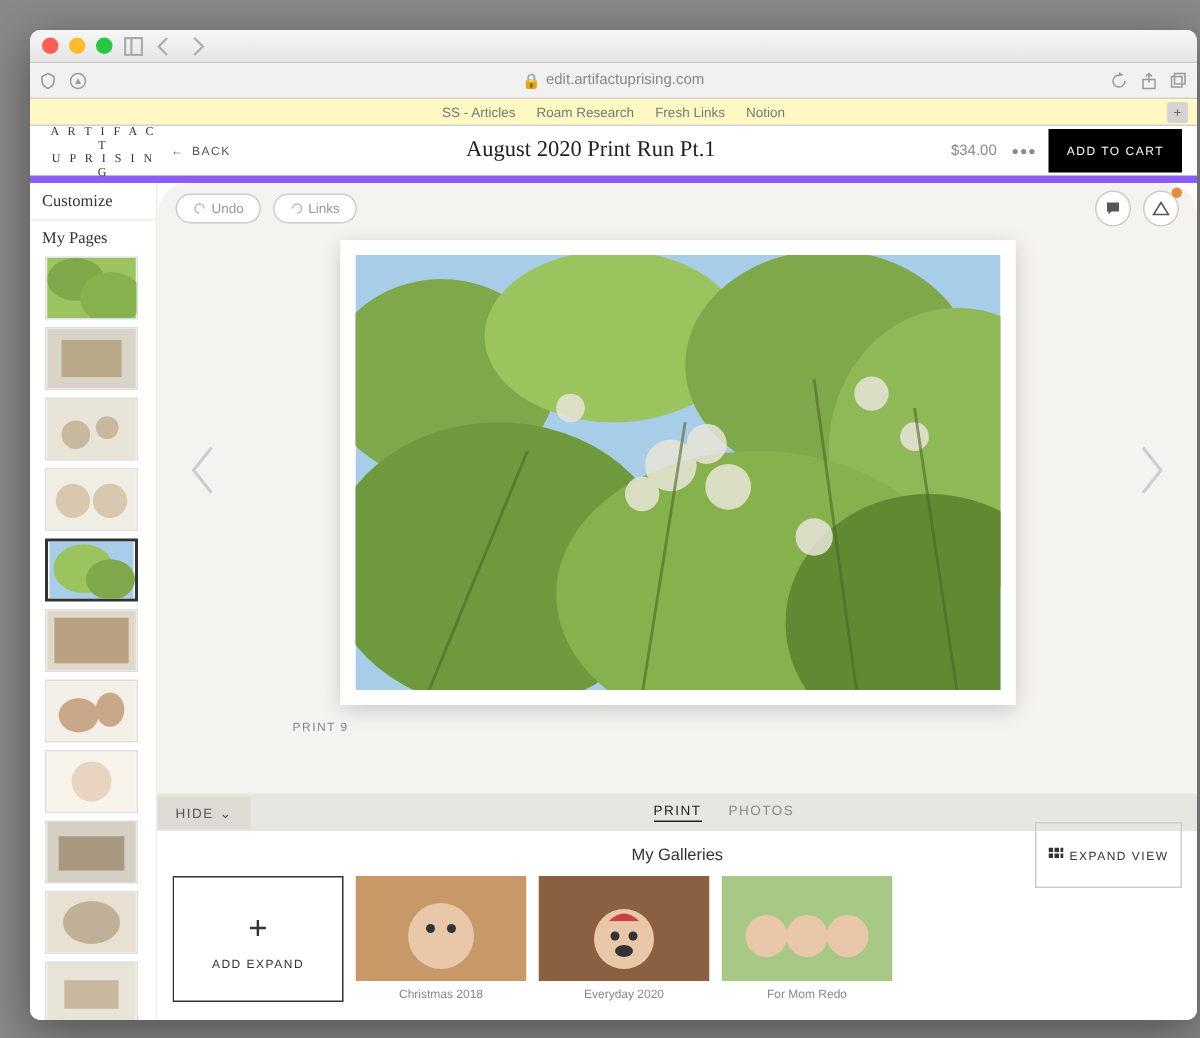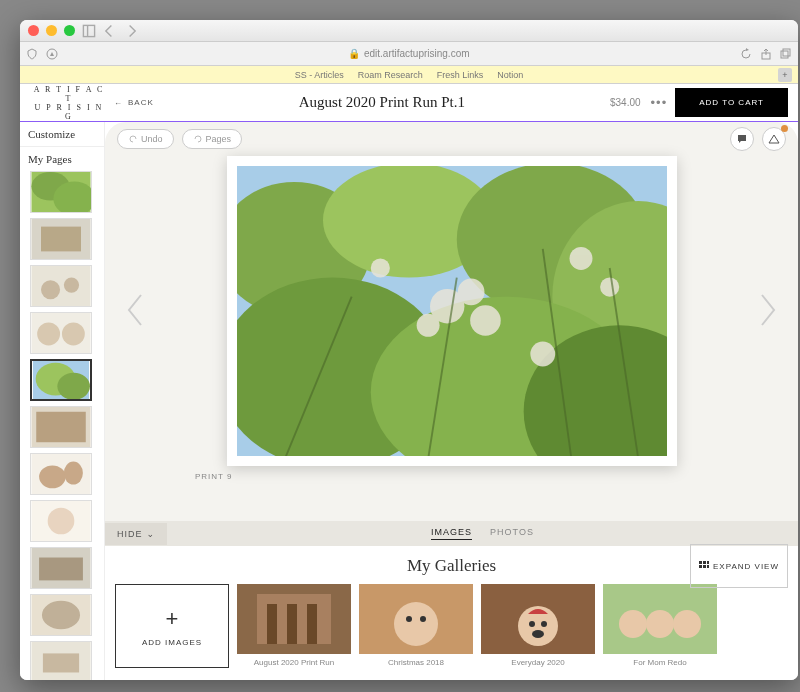--- a/index.html
+++ b/index.html
@@ -13,27 +13,27 @@
 .titlebar .navbtn { width:14px; height:14px; color:#aaa;}
 .titlebar .spacer{flex:1;}
 .addrbar { height: 24px; background:#f1f1f1; border-bottom:1px solid #d0d0d0; display:flex; align-items:center; justify-content:center; gap:3px; font-size:10px; color:#888; position:relative;}
 .addrbar .addr { display:flex; align-items:center; gap:3px;}
 .addrbar .right { position:absolute; right:6px; display:flex; gap:8px; color:#999;}
 .addrbar .left { position:absolute; left:6px; display:flex; gap:8px; color:#999;}
 .favbar { height:18px; background:#fef9c3; border-bottom:1px solid #d0d0d0; display:flex; align-items:center; justify-content:center; gap:14px; font-size:9px; color:#777;}
 .favbar .plus{position:absolute; right:6px; width:14px;height:14px; background:#d4d4d4; border-radius:2px; text-align:center; line-height:14px; color:#666;}
 
 
-.apphdr { height:38px; border-bottom:1px solid #8b5cf6; display:flex; align-items:center; padding:0 10px;}
+.apphdr { height:38px; border-bottom:5px solid #8b5cf6; display:flex; align-items:center; padding:0 10px;}
 .logo { width:78px; font-family: Georgia, serif; letter-spacing:2px; font-size:8px; line-height:9px; text-align:center;}
 .back { display:flex; align-items:center; gap:5px; font-size:8px; letter-spacing:1px; color:#555; margin-left:6px;}
 .title { flex:1; text-align:center; font-family:Georgia,serif; font-size:15px; color:#222;}
 .price { font-size:10px; color:#888; margin-right:10px;}
 .dots { color:#888; margin-right:8px; font-size:13px; letter-spacing:1px;}
-.addcart { background:#000; color:#fff; font-size:8px; letter-spacing:1px; padding:10px 24px;}
+.addcart { background:#000; color:#fff; font-size:8px; letter-spacing:1px; padding:10px 12px;}
 
 
 .appbody { flex:1; display:flex; overflow:hidden;}
 .leftcol { width:85px; border-right:1px solid #eee; overflow-y:auto; background:#fff;}
 .customize{font-family:Georgia,serif; font-size:11px; padding:6px 8px; border-bottom:1px solid #eee;}
 .mypagesh{font-family:Georgia,serif; font-size:11px; padding:6px 8px;}
 .thumbcol{display:flex; flex-direction:column; gap:5px; padding:0 10px;}
 .pthumb{width:62px; height:42px; border:1px solid #ddd;}
 .pthumb.sel{border:2px solid #333;}
 .pthumb svg{width:100%;height:100%;display:block;}
@@ -52,21 +52,21 @@
 .photo svg{width:100%;height:100%;display:block;}
 
 .pglabel{font-size:8px; letter-spacing:1px; color:#888; padding:6px 90px;}
 .hidebar{display:flex; align-items:center; background:#e8e6e0;margin-top:34px;}
 .hidebtn{padding:6px 12px; font-size:9px; letter-spacing:1px; color:#555; background:#dedbd4; display:flex; align-items:center; gap:4px;}
 .tabsrow{flex:1; display:flex; justify-content:center; gap:18px; font-size:9px; letter-spacing:1px; color:#888; padding:6px 0;}
 .tabsrow .tab.active{color:#222; border-bottom:1px solid #222; padding-bottom:2px;}
 
 .gallwrap{background:#fff; padding:6px 10px 12px;}
 .gallhdr{display:flex; align-items:center; justify-content:center; position:relative; padding:4px 0 8px;}
-.gallhdr h4{font-family:Liberation Serif, serif; font-size:17px; font-weight:normal;}
+.gallhdr h4{font-family:Liberation Sans, sans-serif; font-size:11px; font-weight:normal;}
 .expand{position:absolute; right:0; border:1px solid #ccc; padding:16px 8px; font-size:8px; letter-spacing:1px; display:flex; align-items:center; gap:4px;}
 .gallrow{display:flex; gap:8px; overflow:hidden;}
 .gitem{flex:0 0 114px; display:flex; flex-direction:column; align-items:center; gap:4px;}
 .gphoto{width:114px; height:70px;}
 .gphoto svg{width:100%;height:100%;display:block;}
 .addph{width:114px; height:84px; border:1px solid #333; display:flex; flex-direction:column; align-items:center; justify-content:center; gap:6px;}
 .addph .plus{font-size:22px; font-weight:200;}
 .glabel{font-size:8px; color:#888;}
 </style>
 </head>
@@ -231,21 +231,21 @@
         <div class="urbtn">
           <svg width="10" height="10" viewBox="0 0 10 10">
               <path d="M8 5 A3 3 0 1 0 5 8" fill="none" stroke="#bbb"></path>
             </svg>
           <span>Undo</span>
         </div>
         <div class="urbtn">
           <svg width="10" height="10" viewBox="0 0 10 10">
               <path d="M2 5 A3 3 0 1 1 5 8" fill="none" stroke="#bbb"></path>
             </svg>
-          <span>Pages</span>
+          <span>Links</span>
         </div>
         <div class="flexfill"></div>
         <div class="circicon">
           <svg width="12" height="12" viewBox="0 0 12 12">
               <path d="M2 2 H10 V8 H5 L3 10 V8 H2 Z" fill="#555"></path>
             </svg>
         </div>
         <div class="circicon">
           <svg width="12" height="12" viewBox="0 0 12 12">
               <path d="M6 2 L11 10 H1 Z" fill="none" stroke="#555"></path>
@@ -298,21 +298,21 @@
       </div>
 
       <div class="pglabel">PRINT 9</div>
 
       <div class="hidebar">
         <div class="hidebtn">
           <span>HIDE</span>
           <span>⌄</span>
         </div>
         <div class="tabsrow">
-          <span class="tab active">IMAGES</span>
+          <span class="tab active">PRINT</span>
           <span class="tab">PHOTOS</span>
         </div>
       </div>
 
       <div class="gallwrap">
         <div class="gallhdr">
           <h4>My Galleries</h4>
           <div class="expand">
             <svg width="10" height="10" viewBox="0 0 10 10">
                 <rect x="0" y="0" width="3" height="3" fill="#333"></rect>
@@ -322,35 +322,23 @@
                 <rect x="4" y="4" width="3" height="3" fill="#333"></rect>
                 <rect x="8" y="4" width="2" height="3" fill="#333"></rect>
               </svg>
             <span>EXPAND VIEW</span>
           </div>
         </div>
         <div class="gallrow" id="gallrow">
           <div class="gitem">
             <div class="addph">
               <div class="plus">+</div>
-              <div style="font-size:8px;letter-spacing:1px;">ADD IMAGES</div>
+              <div style="font-size:8px;letter-spacing:1px;">ADD EXPAND</div>
             </div>
           </div>
-        <div class="gitem">
-              <div class="gphoto">
-                <svg viewBox="0 0 114 70">
-                  <rect width="114" height="70" fill="#8a6848"></rect>
-                  <rect x="20" y="10" width="74" height="50" fill="#a88060"></rect>
-                  <rect x="30" y="20" width="10" height="40" fill="#6a4828"></rect>
-                  <rect x="50" y="20" width="10" height="40" fill="#6a4828"></rect>
-                  <rect x="70" y="20" width="10" height="40" fill="#6a4828"></rect>
-                </svg>
-              </div>
-              <div class="glabel">August 2020 Print Run</div>
-            </div>
             <div class="gitem">
               <div class="gphoto">
                 <svg viewBox="0 0 114 70">
                   <rect width="114" height="70" fill="#c89868"></rect>
                   <circle cx="57" cy="40" r="22" fill="#e8c8a8"></circle>
                   <circle cx="50" cy="35" r="3" fill="#333"></circle>
                   <circle cx="64" cy="35" r="3" fill="#333"></circle>
                 </svg>
               </div>
               <div class="glabel">Christmas 2018</div>

